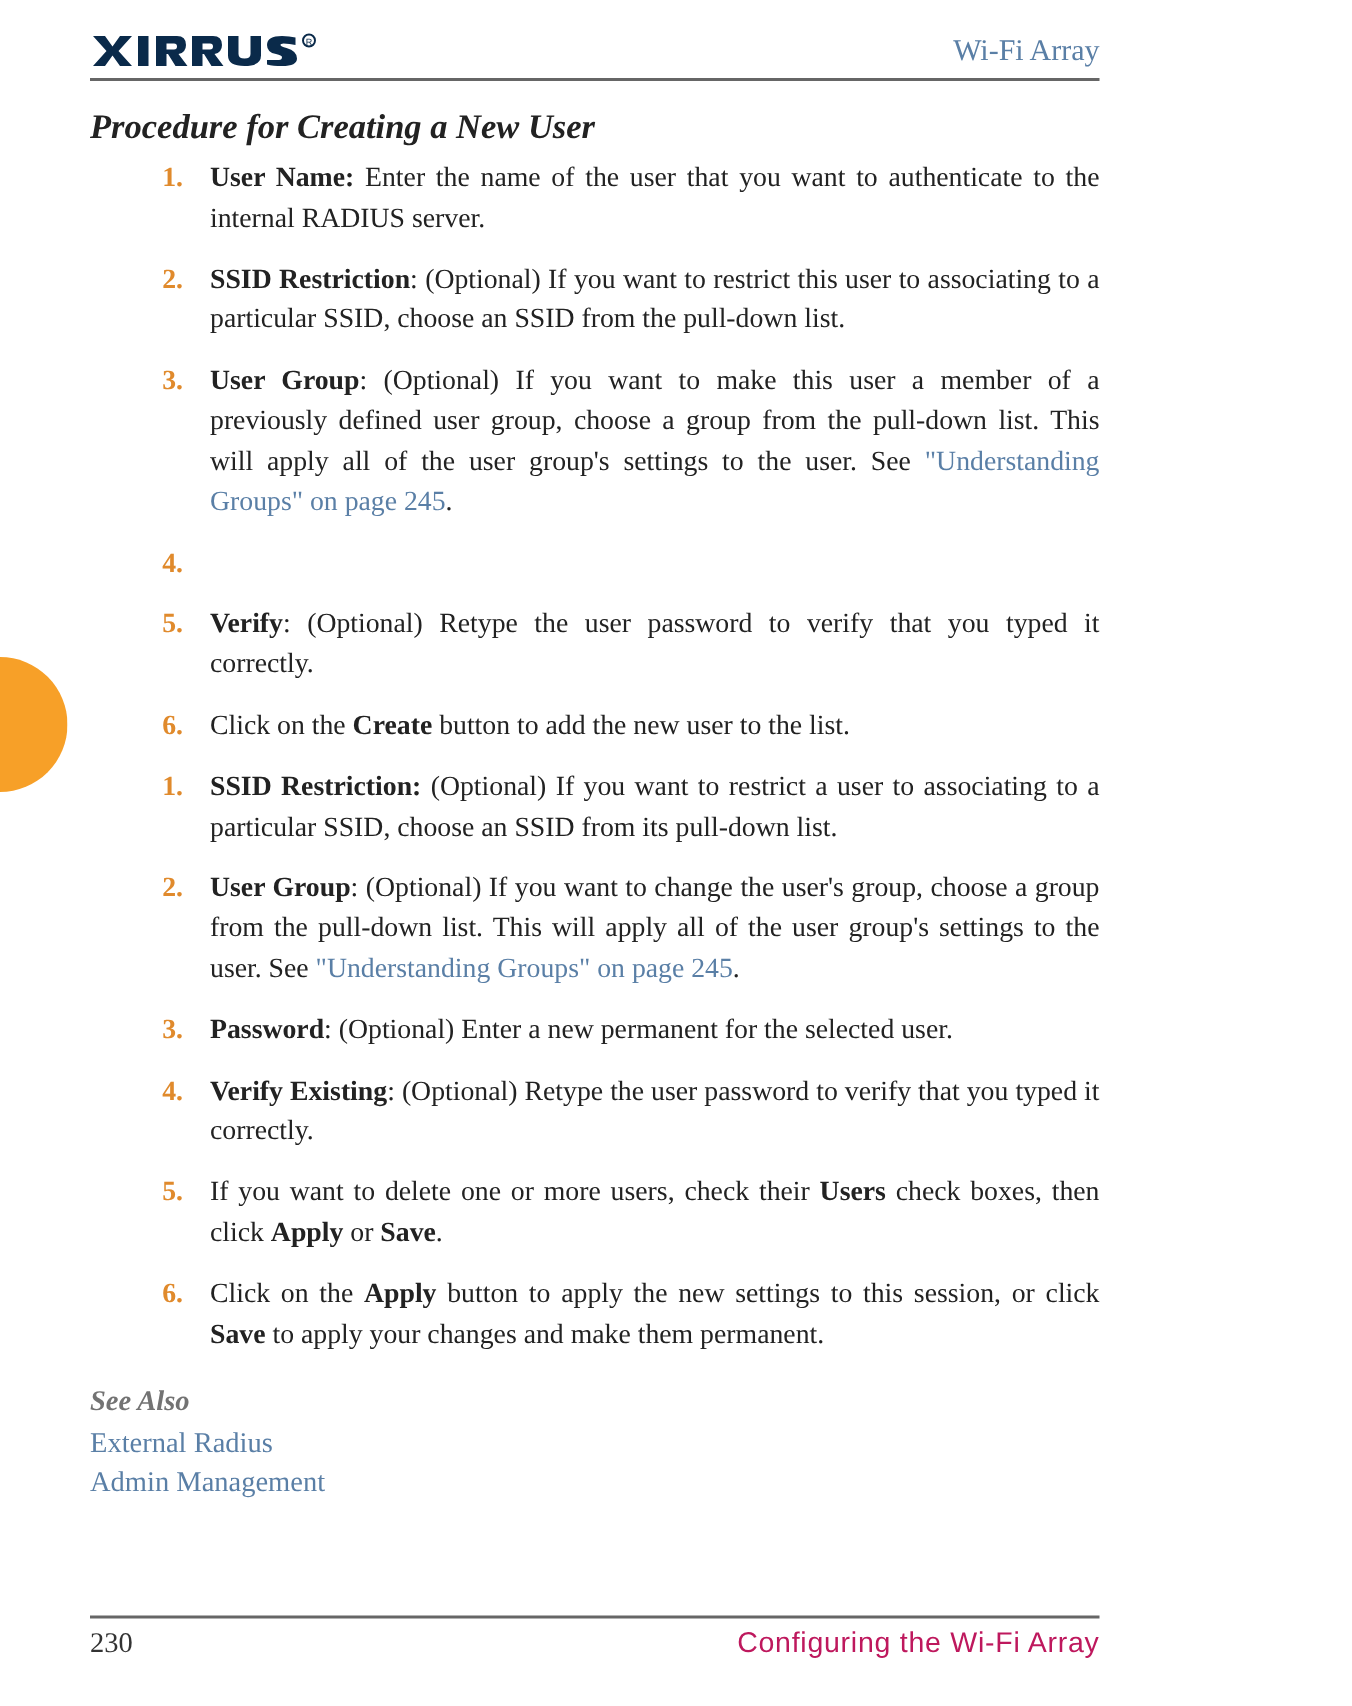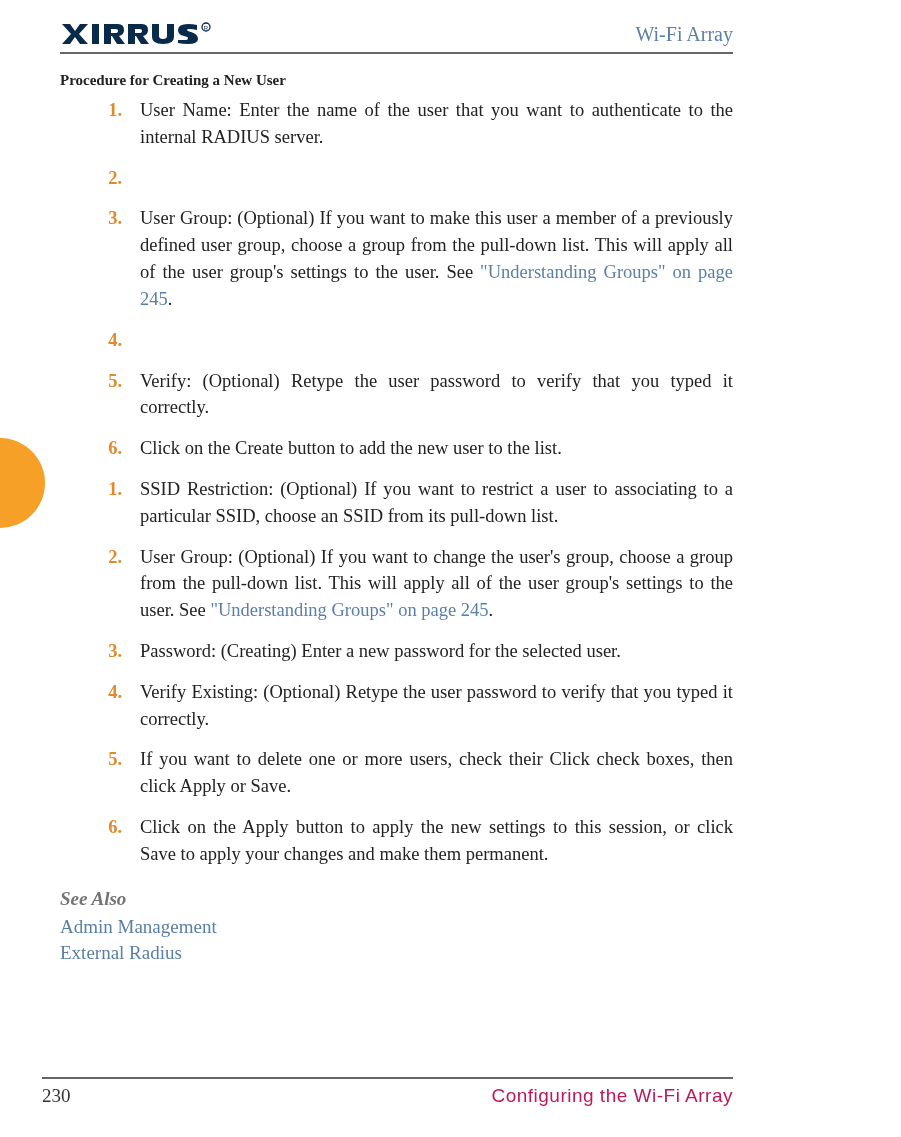--- a/index.html
+++ b/index.html
@@ -30,22 +30,23 @@
       align-items: center;
       gap: 2px;
     }
     .logo svg { display: block; }
     .header-right {
       color: #5a7fa6;
       font-size: 20px;
       font-family: 'Palatino Linotype', 'Book Antiqua', Palatino, serif;
     }
     .section-heading {
+      font-style: italic;
       font-weight: bold;
-      font-size: 15px;
+      font-size: 23px;
       margin: 18px 0 8px 0;
     }
     .steps {
       margin: 0 0 12px 0;
       padding: 0;
       list-style: none;
     }
     .step {
       display: flex;
       margin-bottom: 14px;
@@ -58,38 +59,38 @@
       width: 30px;
       flex-shrink: 0;
       text-align: right;
       margin-right: 18px;
       margin-left: 32px;
     }
     .step-body {
       flex: 1;
       text-align: justify;
     }
-    .step-body .bold { font-weight: normal; }
+    .step-body .bold { font-weight: bold; }
     .xref { color: #5a7fa6; }
     .see-also {
       color: #737373;
       font-style: italic;
       font-weight: bold;
       font-size: 19px;
       margin-top: 20px;
       margin-bottom: 4px;
     }
     .see-link {
       color: #5a7fa6;
       font-size: 19px;
       line-height: 1.4;
     }
     .footer {
       position: absolute;
-      left: 42px;
+      left: 60px;
       right: 60px;
       bottom: 30px;
       border-top: 2px solid #666;
       padding-top: 6px;
       display: flex;
       justify-content: space-between;
       font-size: 19px;
     }
     .footer-left { color: #333; }
     .footer-right {
@@ -141,20 +142,21 @@
   </div>
 
   <div class="section-heading">Procedure for Creating a New User</div>
   <ul class="steps">
     <li class="step">
       <span class="step-num">1.</span>
       <span class="step-body"><span class="bold">User Name:</span><span> Enter the name of the user that you want to authenticate to the internal RADIUS server.</span></span>
     </li>
     <li class="step">
       <span class="step-num">2.</span>
+      <span class="step-body"><span class="bold">SSID Restriction</span><span>: (Optional) If you want to restrict this user to associating to a particular SSID, choose an SSID from the pull-down list.</span></span>
     </li>
     <li class="step">
       <span class="step-num">3.</span>
       <span class="step-body"><span class="bold">User Group</span><span>: (Optional) If you want to make this user a member of a previously defined user group, choose a group from the pull-down list. This will apply all of the user group's settings to the user. See </span><span class="xref">"Understanding Groups" on page 245</span><span>.</span></span>
     </li>
     <li class="step">
       <span class="step-num">4.</span>
     </li>
     <li class="step">
       <span class="step-num">5.</span>
@@ -170,37 +172,37 @@
     <li class="step">
       <span class="step-num">1.</span>
       <span class="step-body"><span class="bold">SSID Restriction:</span><span> (Optional) If you want to restrict a user to associating to a particular SSID, choose an SSID from its pull-down list.</span></span>
     </li>
     <li class="step">
       <span class="step-num">2.</span>
       <span class="step-body"><span class="bold">User Group</span><span>: (Optional) If you want to change the user's group, choose a group from the pull-down list. This will apply all of the user group's settings to the user. See </span><span class="xref">"Understanding Groups" on page 245</span><span>.</span></span>
     </li>
     <li class="step">
       <span class="step-num">3.</span>
-      <span class="step-body"><span class="bold">Password</span><span>: (Creating) Enter a new password for the selected user.</span></span>
+      <span class="step-body"><span class="bold">Password</span><span>: (Optional) Enter a new permanent for the selected user.</span></span>
     </li>
     <li class="step">
       <span class="step-num">4.</span>
       <span class="step-body"><span class="bold">Verify Existing</span><span>: (Optional) Retype the user password to verify that you typed it correctly.</span></span>
     </li>
     <li class="step">
       <span class="step-num">5.</span>
-      <span class="step-body"><span>If you want to delete one or more users, check their </span><span class="bold">Click</span><span> check boxes, then click </span><span class="bold">Apply</span><span> or </span><span class="bold">Save</span><span>.</span></span>
+      <span class="step-body"><span>If you want to delete one or more users, check their </span><span class="bold">Users</span><span> check boxes, then click </span><span class="bold">Apply</span><span> or </span><span class="bold">Save</span><span>.</span></span>
     </li>
     <li class="step">
       <span class="step-num">6.</span>
       <span class="step-body"><span>Click on the </span><span class="bold">Apply</span><span> button to apply the new settings to this session, or click </span><span class="bold">Save</span><span> to apply your changes and make them permanent.</span></span>
     </li>
   </ul>
 
   <div class="see-also">See Also</div>
+  <div class="see-link">External Radius</div>
   <div class="see-link">Admin Management</div>
-  <div class="see-link">External Radius</div>
 
   <div class="footer">
     <span class="footer-left">230</span>
     <span class="footer-right">Configuring the Wi-Fi Array</span>
   </div>
 </div>
 
 </body></html>

